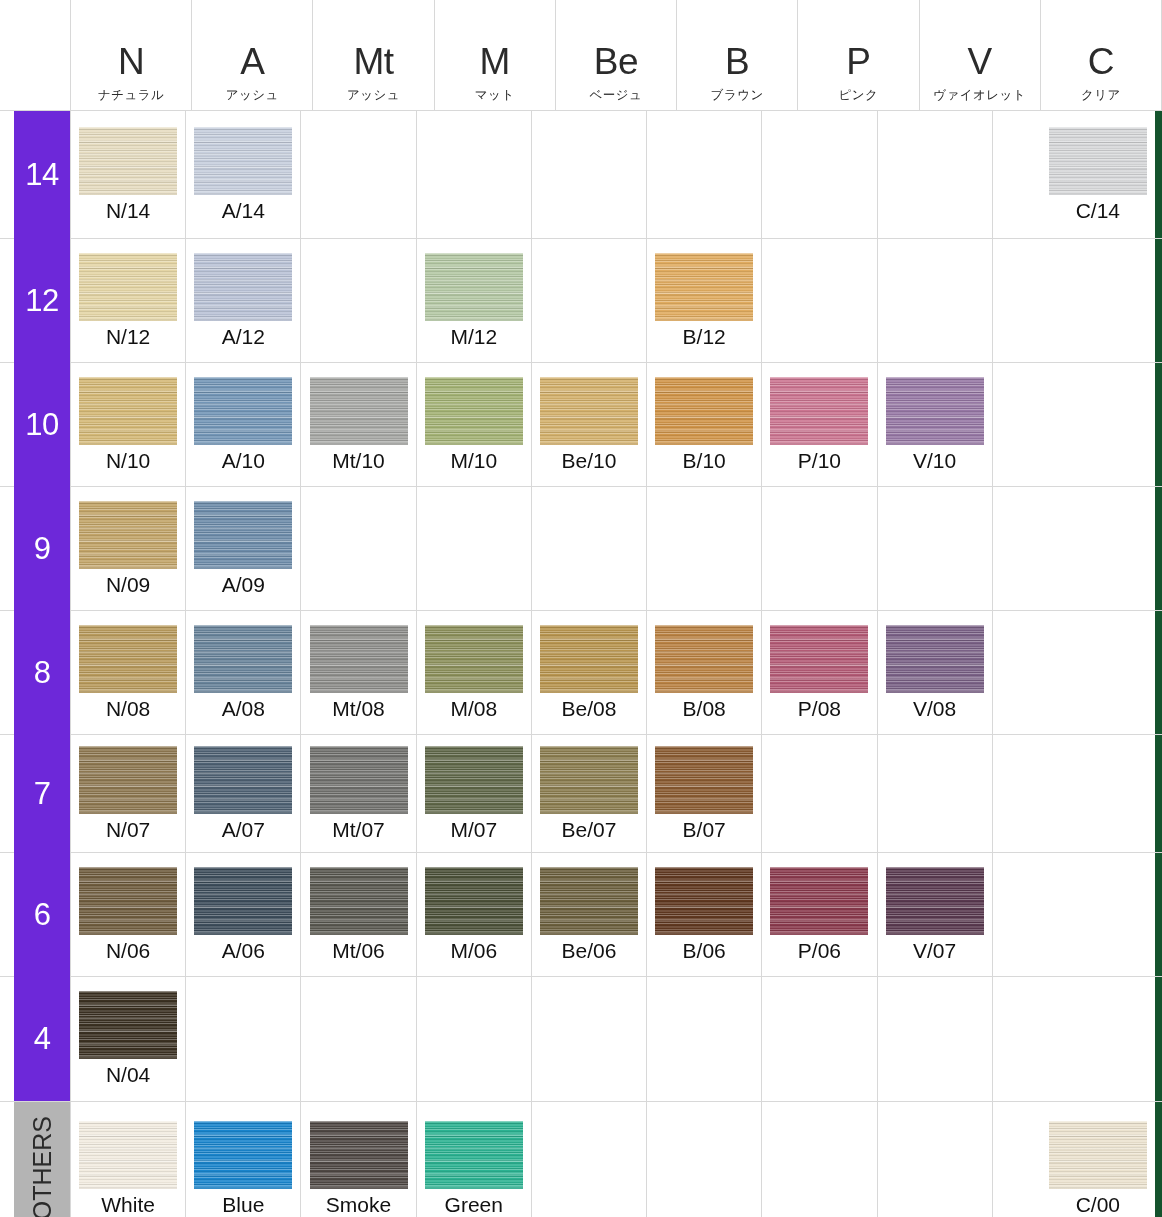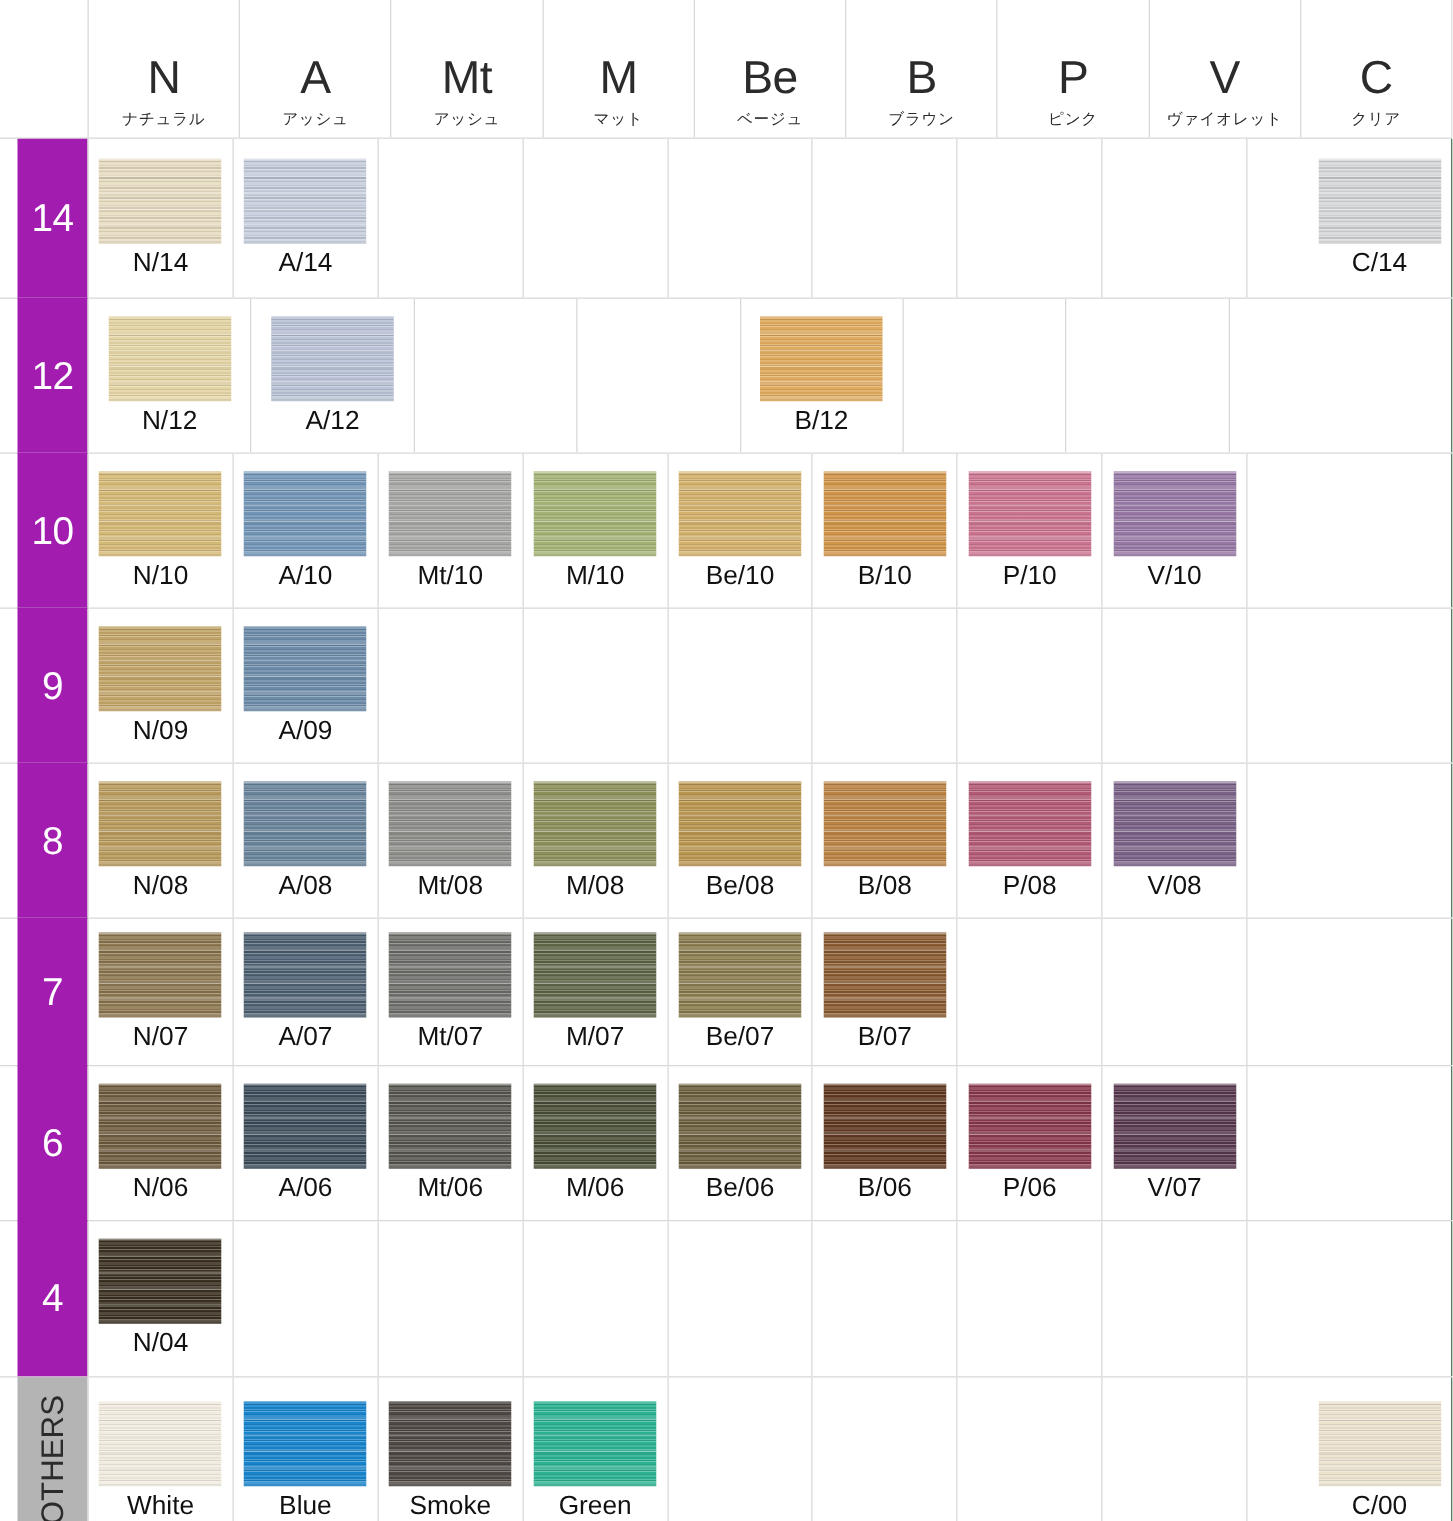--- a/index.html
+++ b/index.html
@@ -99,21 +99,21 @@
     flex: 0 0 70px;
     width: 70px;
     position: relative;
   }
   .row-label-fill {
     position: absolute;
     left: 14px;
     right: 0;
     top: -1px;
     bottom: -1px;
-    background: #a21caf;
+    background: #6d28d9;
     display: flex;
     align-items: center;
     justify-content: center;
   }
   .row.r14 .row-label-fill { top: 0; }
   .row-label-text {
     color: #ffffff;
     font-size: 31px;
     line-height: 32px;
     font-weight: 400;
@@ -130,34 +130,33 @@
     line-height: 26px;
     letter-spacing: 0px;
     writing-mode: vertical-rl;
     transform: rotate(180deg);
     white-space: nowrap;
   }
 
   .row-cells {
     flex: 1 1 auto;
     display: flex;
-    justify-content: flex-end;
   }
   .cell {
     flex: 1 1 0;
     border-left: 1px solid #d8d8d8;
     box-sizing: border-box;
     display: flex;
     flex-direction: column;
     align-items: center;
     justify-content: center;
     position: relative;
   }
   .cell:last-child {
-    border-right: 1px solid #14532d;
+    border-right: 7px solid #14532d;
     padding-left: 48px;
   }
 
   .swatch {
     width: 98px;
     height: 68px;
     position: relative;
     overflow: hidden;
     margin-bottom: 4px;
     background-color: #ffffff;
@@ -324,20 +323,24 @@
           </div>
         <div class="cell">
             <div class="swatch" style="background-color: rgb(185, 194, 214);"></div>
             <div class="swatch-label">A/12</div>
           </div>
         <div class="cell">
             <div class="swatch empty"></div>
             <div class="swatch-label empty"></div>
           </div>
         <div class="cell">
+            <div class="swatch" style="background-color: rgb(180, 200, 164);"></div>
+            <div class="swatch-label">M/12</div>
+          </div>
+        <div class="cell">
             <div class="swatch empty"></div>
             <div class="swatch-label empty"></div>
           </div>
         <div class="cell">
             <div class="swatch" style="background-color: rgb(224, 171, 95);"></div>
             <div class="swatch-label">B/12</div>
           </div>
         <div class="cell">
             <div class="swatch empty"></div>
             <div class="swatch-label empty"></div>

